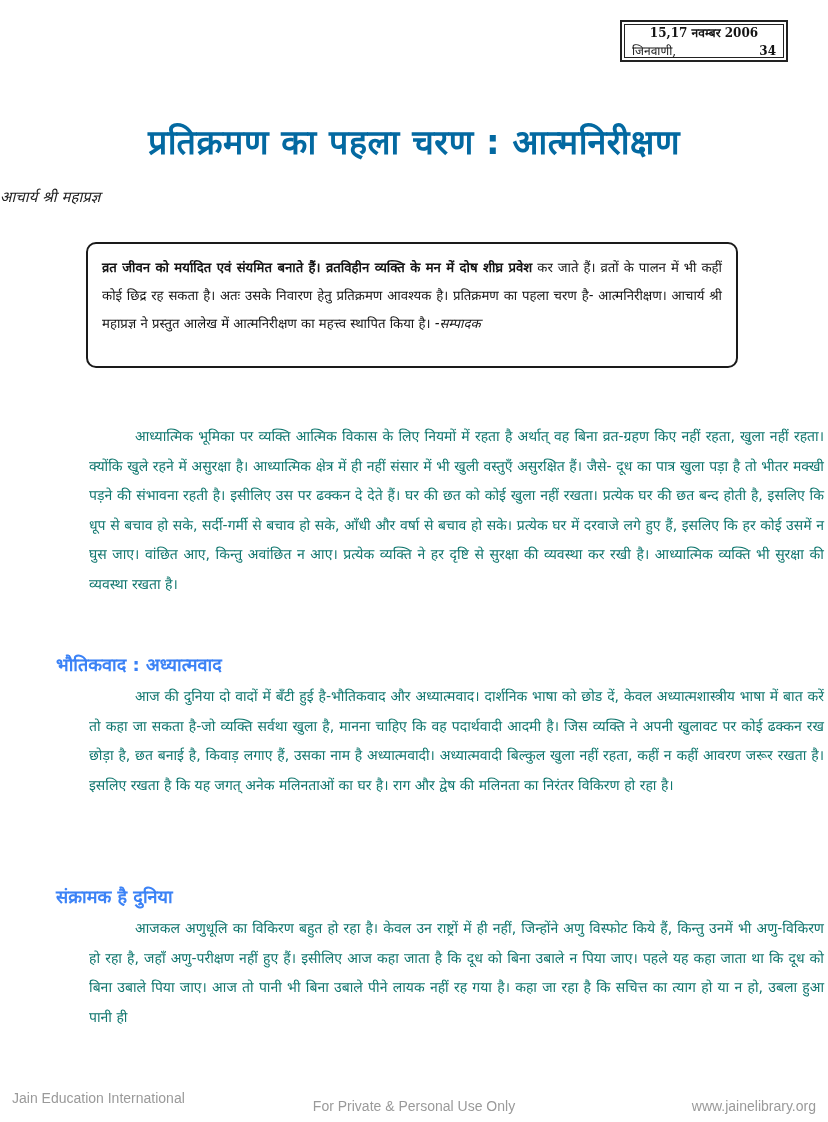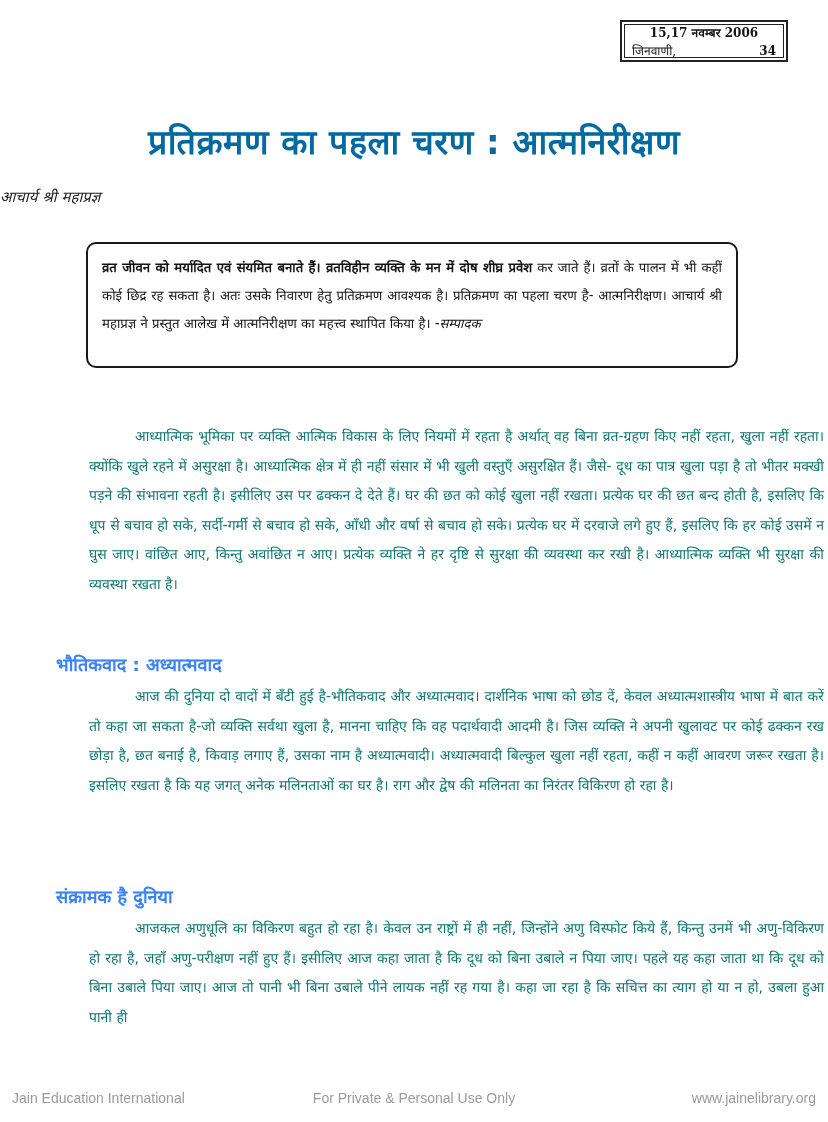--- a/index.html
+++ b/index.html
@@ -44,22 +44,22 @@
   .heading {
     position:absolute; left:56px; font-size:18px; font-weight:bold; color:#3b82f6;
   }
 
   .footer {
     position:absolute; left:0; width:828px; top:1090px; height:20px;
     font-family:"Liberation Sans", sans-serif; font-size:14px; color:#9a9a9a;
   }
   .footer span { position:absolute; top:0; }
   .f-left { left:12px; }
-  .f-center { left:0; width:828px; text-align:center; }
-  .f-right { right:12px; }
+  .f-center { left:0; width:828px; text-align:center;margin-top:8px; }
+  .f-right { right:12px;margin-top:8px; }
 </style>
 </head>
 <body>
 
 <div class="page">
 
   <div class="issue-box">
     <div class="issue-line">
       <span style="width:100%;text-align:center;">15,17 नवम्बर 2006</span>
     </div>

